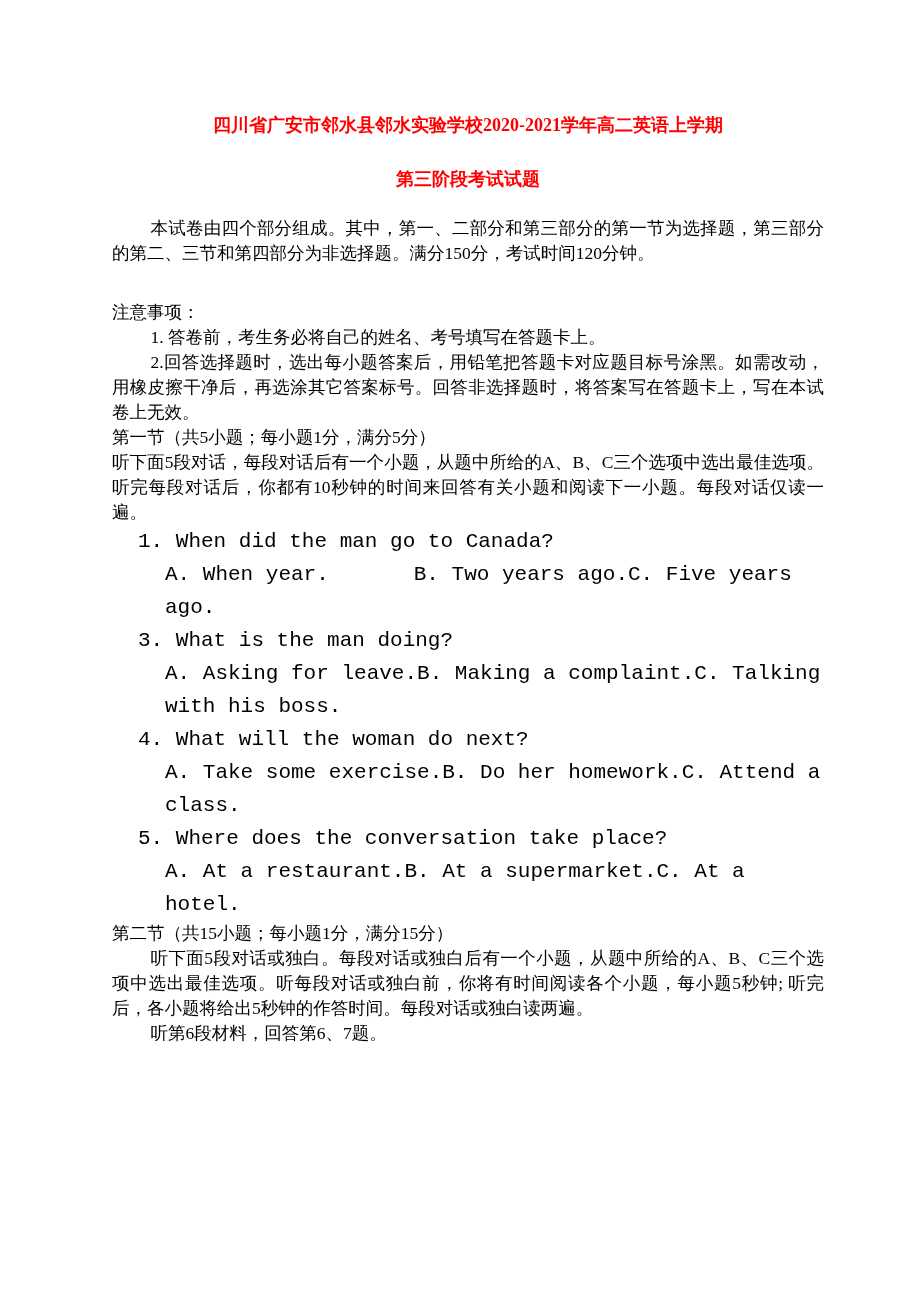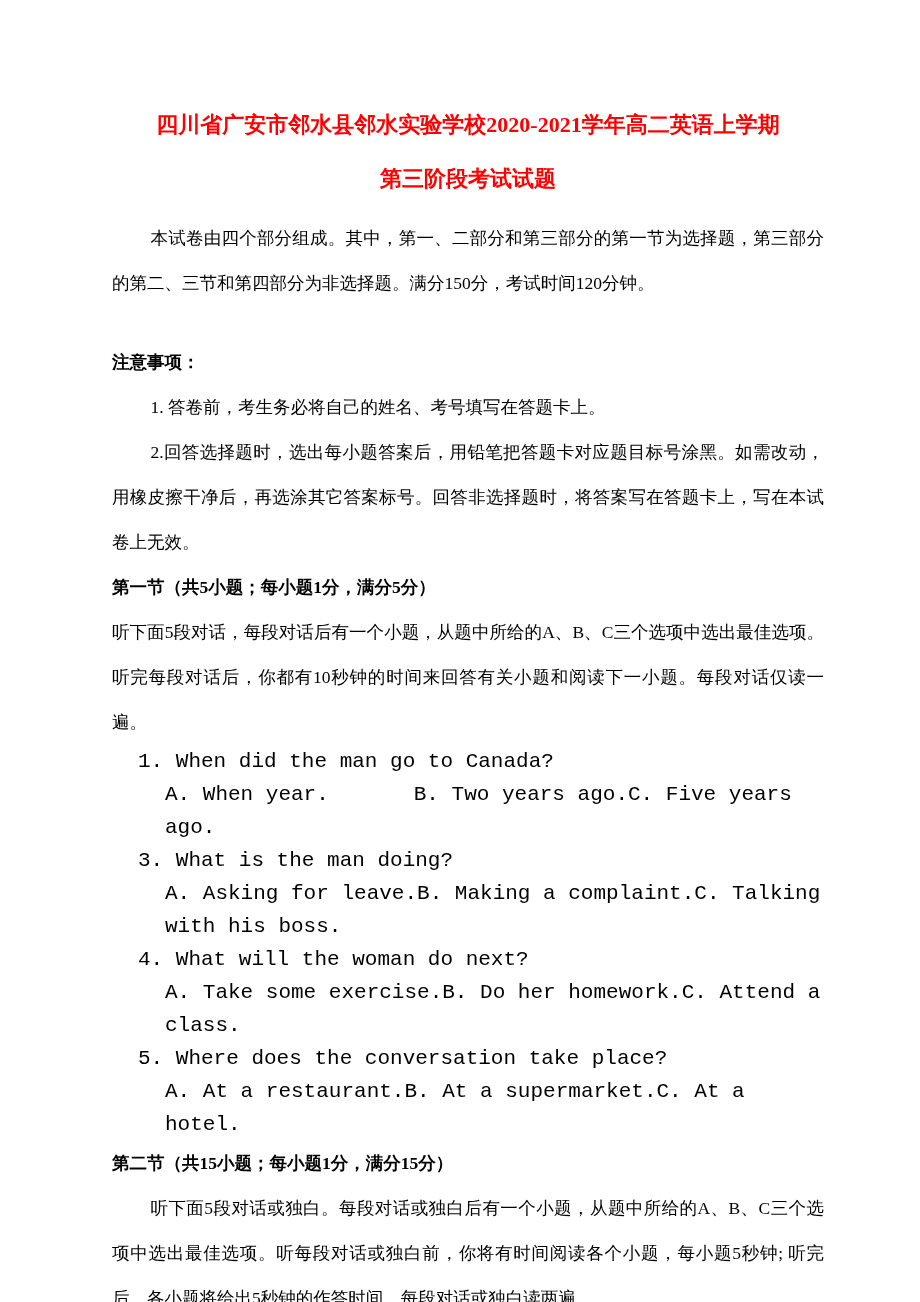--- a/index.html
+++ b/index.html
@@ -11,33 +11,33 @@
   }
   .page {
     width: 920px;
     min-height: 1302px;
     background: #ffffff;
     padding: 98px 96px 40px 112px;
   }
   .title {
     color: #ff0000;
     font-weight: bold;
-    font-size: 22px;
+    font-size: 18px;
     line-height: 54px;
     text-align: center;
     margin-bottom: 10px;
   }
   .title-line { display: block; }
   .cn {
     font-size: 17.5px;
-    line-height: 45px;
+    line-height: 25px;
     text-align: justify;
   }
   .indent { text-indent: 2.2em; }
-  .bold { font-weight: bold; }
+  .bold { font-weight: normal; }
   .mt { margin-top: 34px; }
   .en {
     font-family: "Liberation Mono", "DejaVu Sans Mono", monospace;
     font-size: 21px;
     line-height: 33px;
     text-align: left;
   }
   .qtext { padding-left: 26px; }
   .options { padding-left: 53px; }
   .opt-a { display: inline-block; min-width: 233px; vertical-align: top; }

